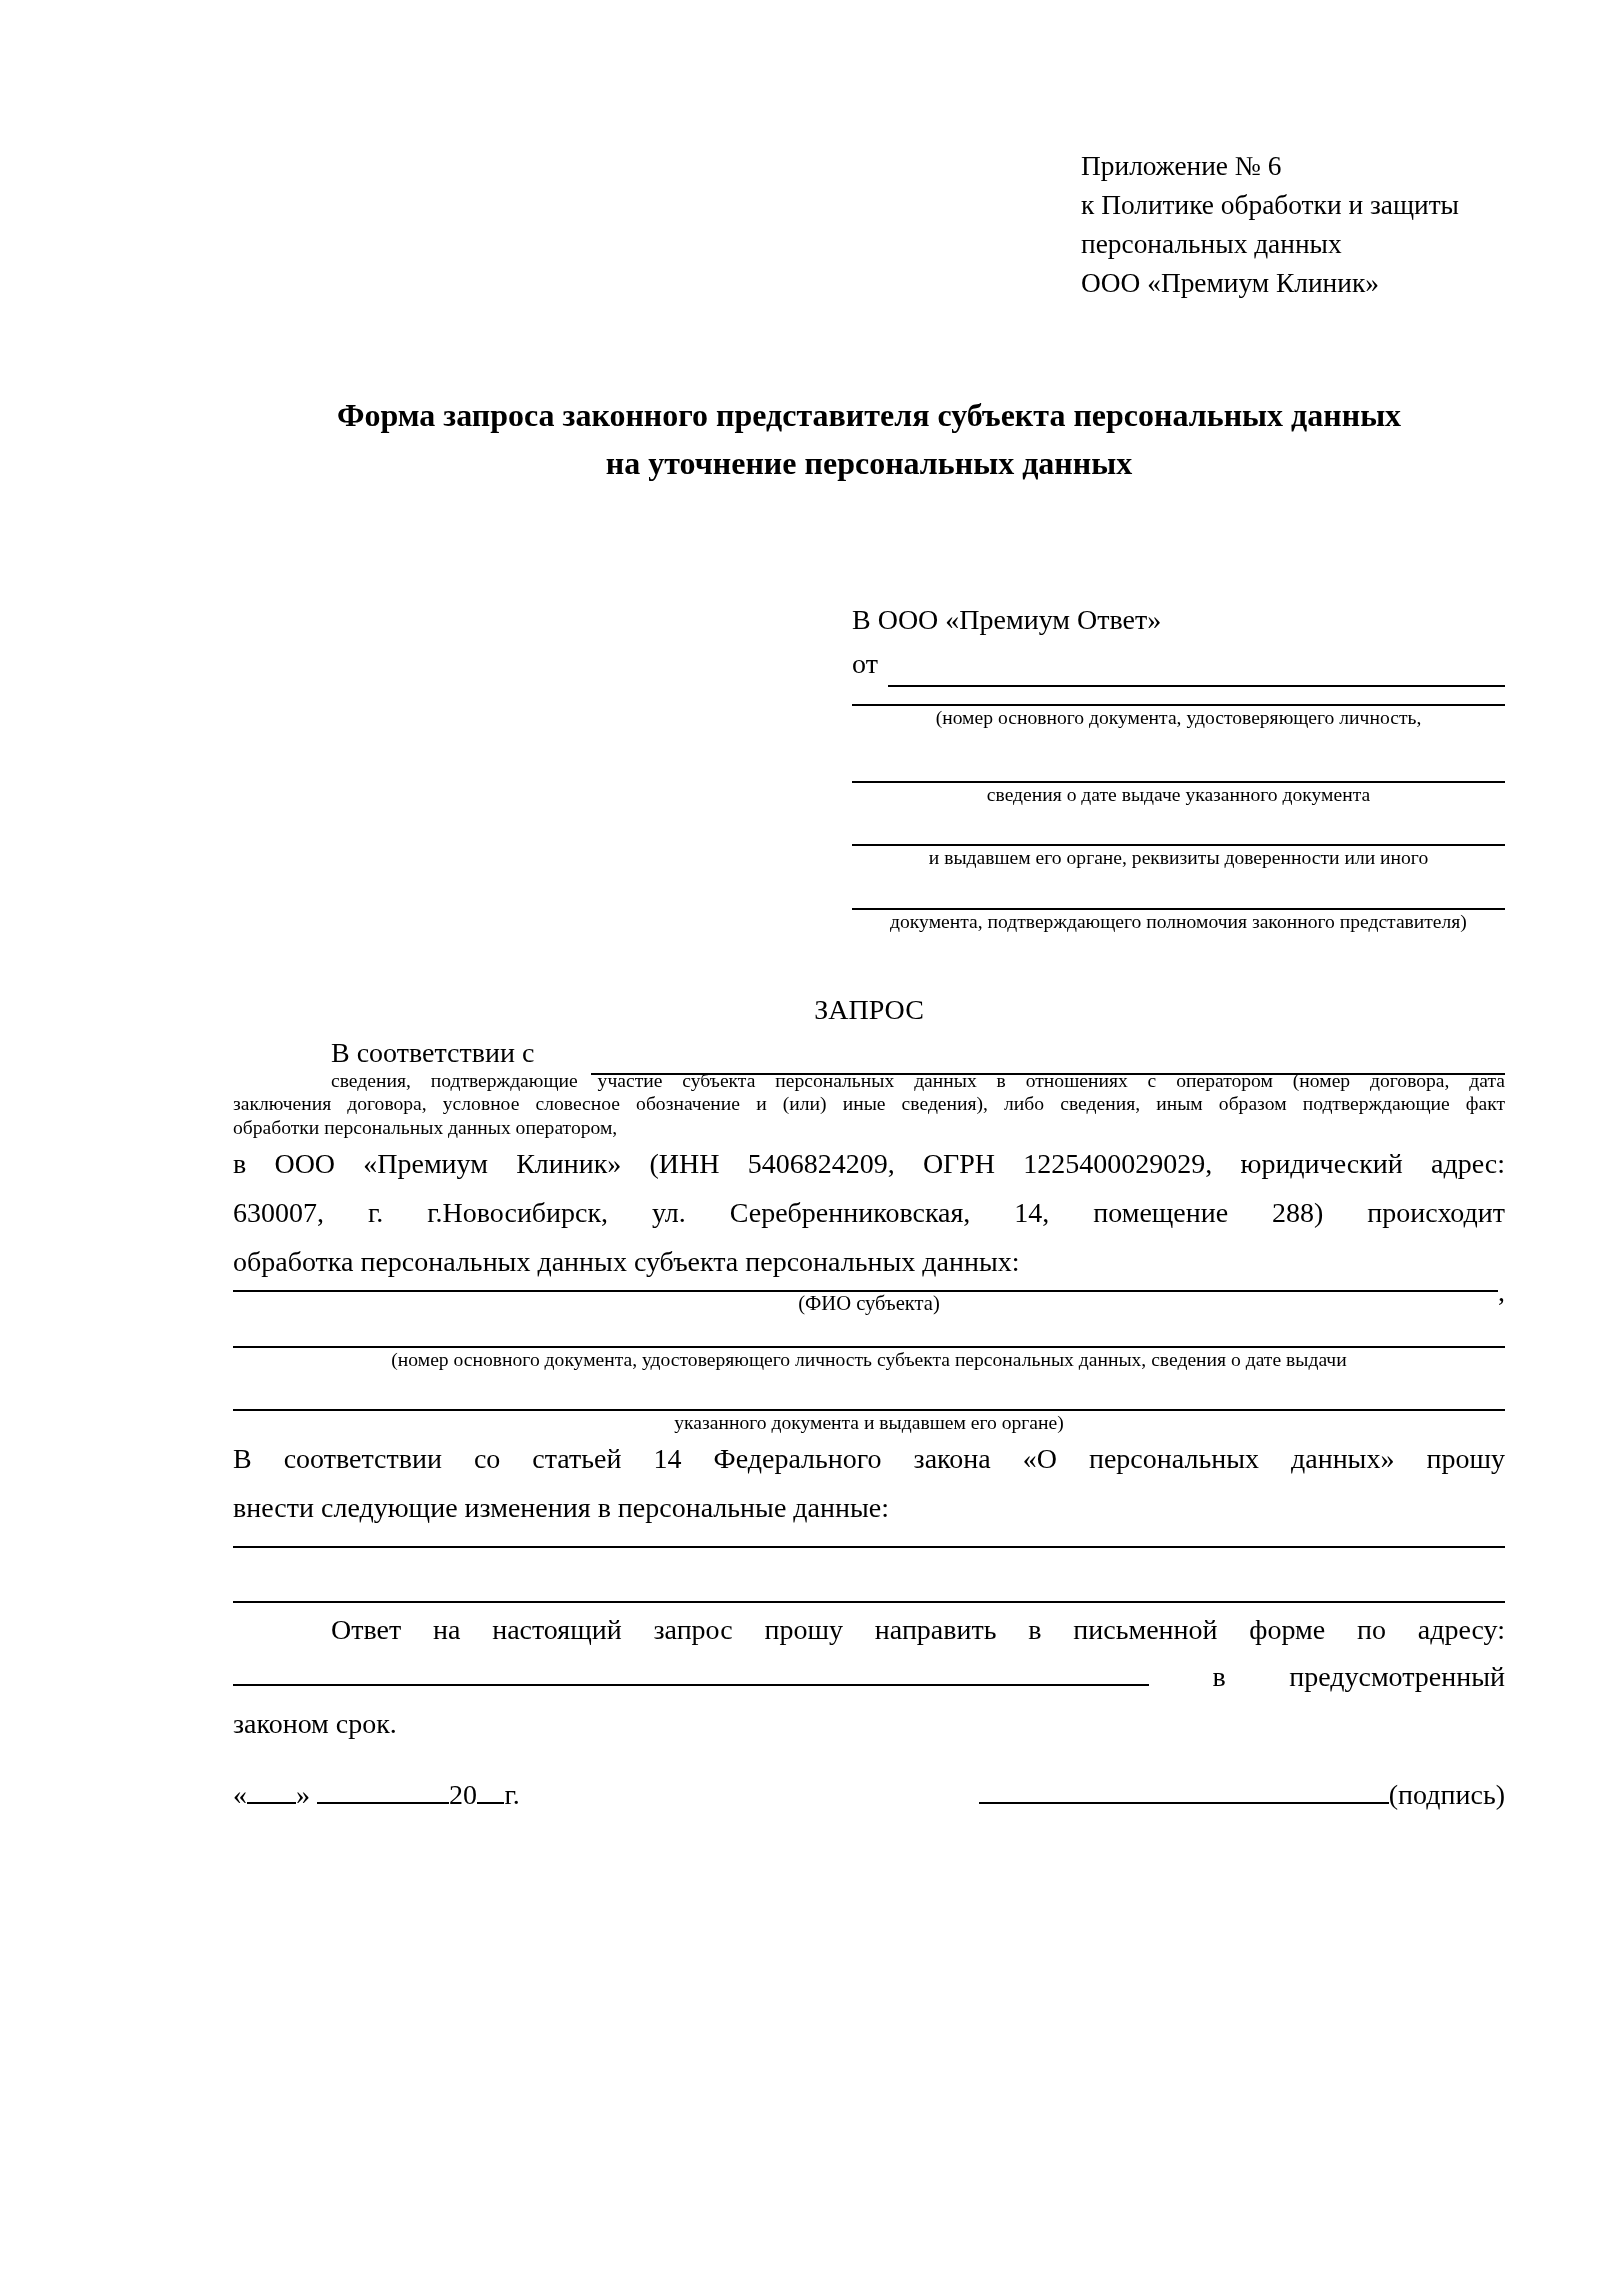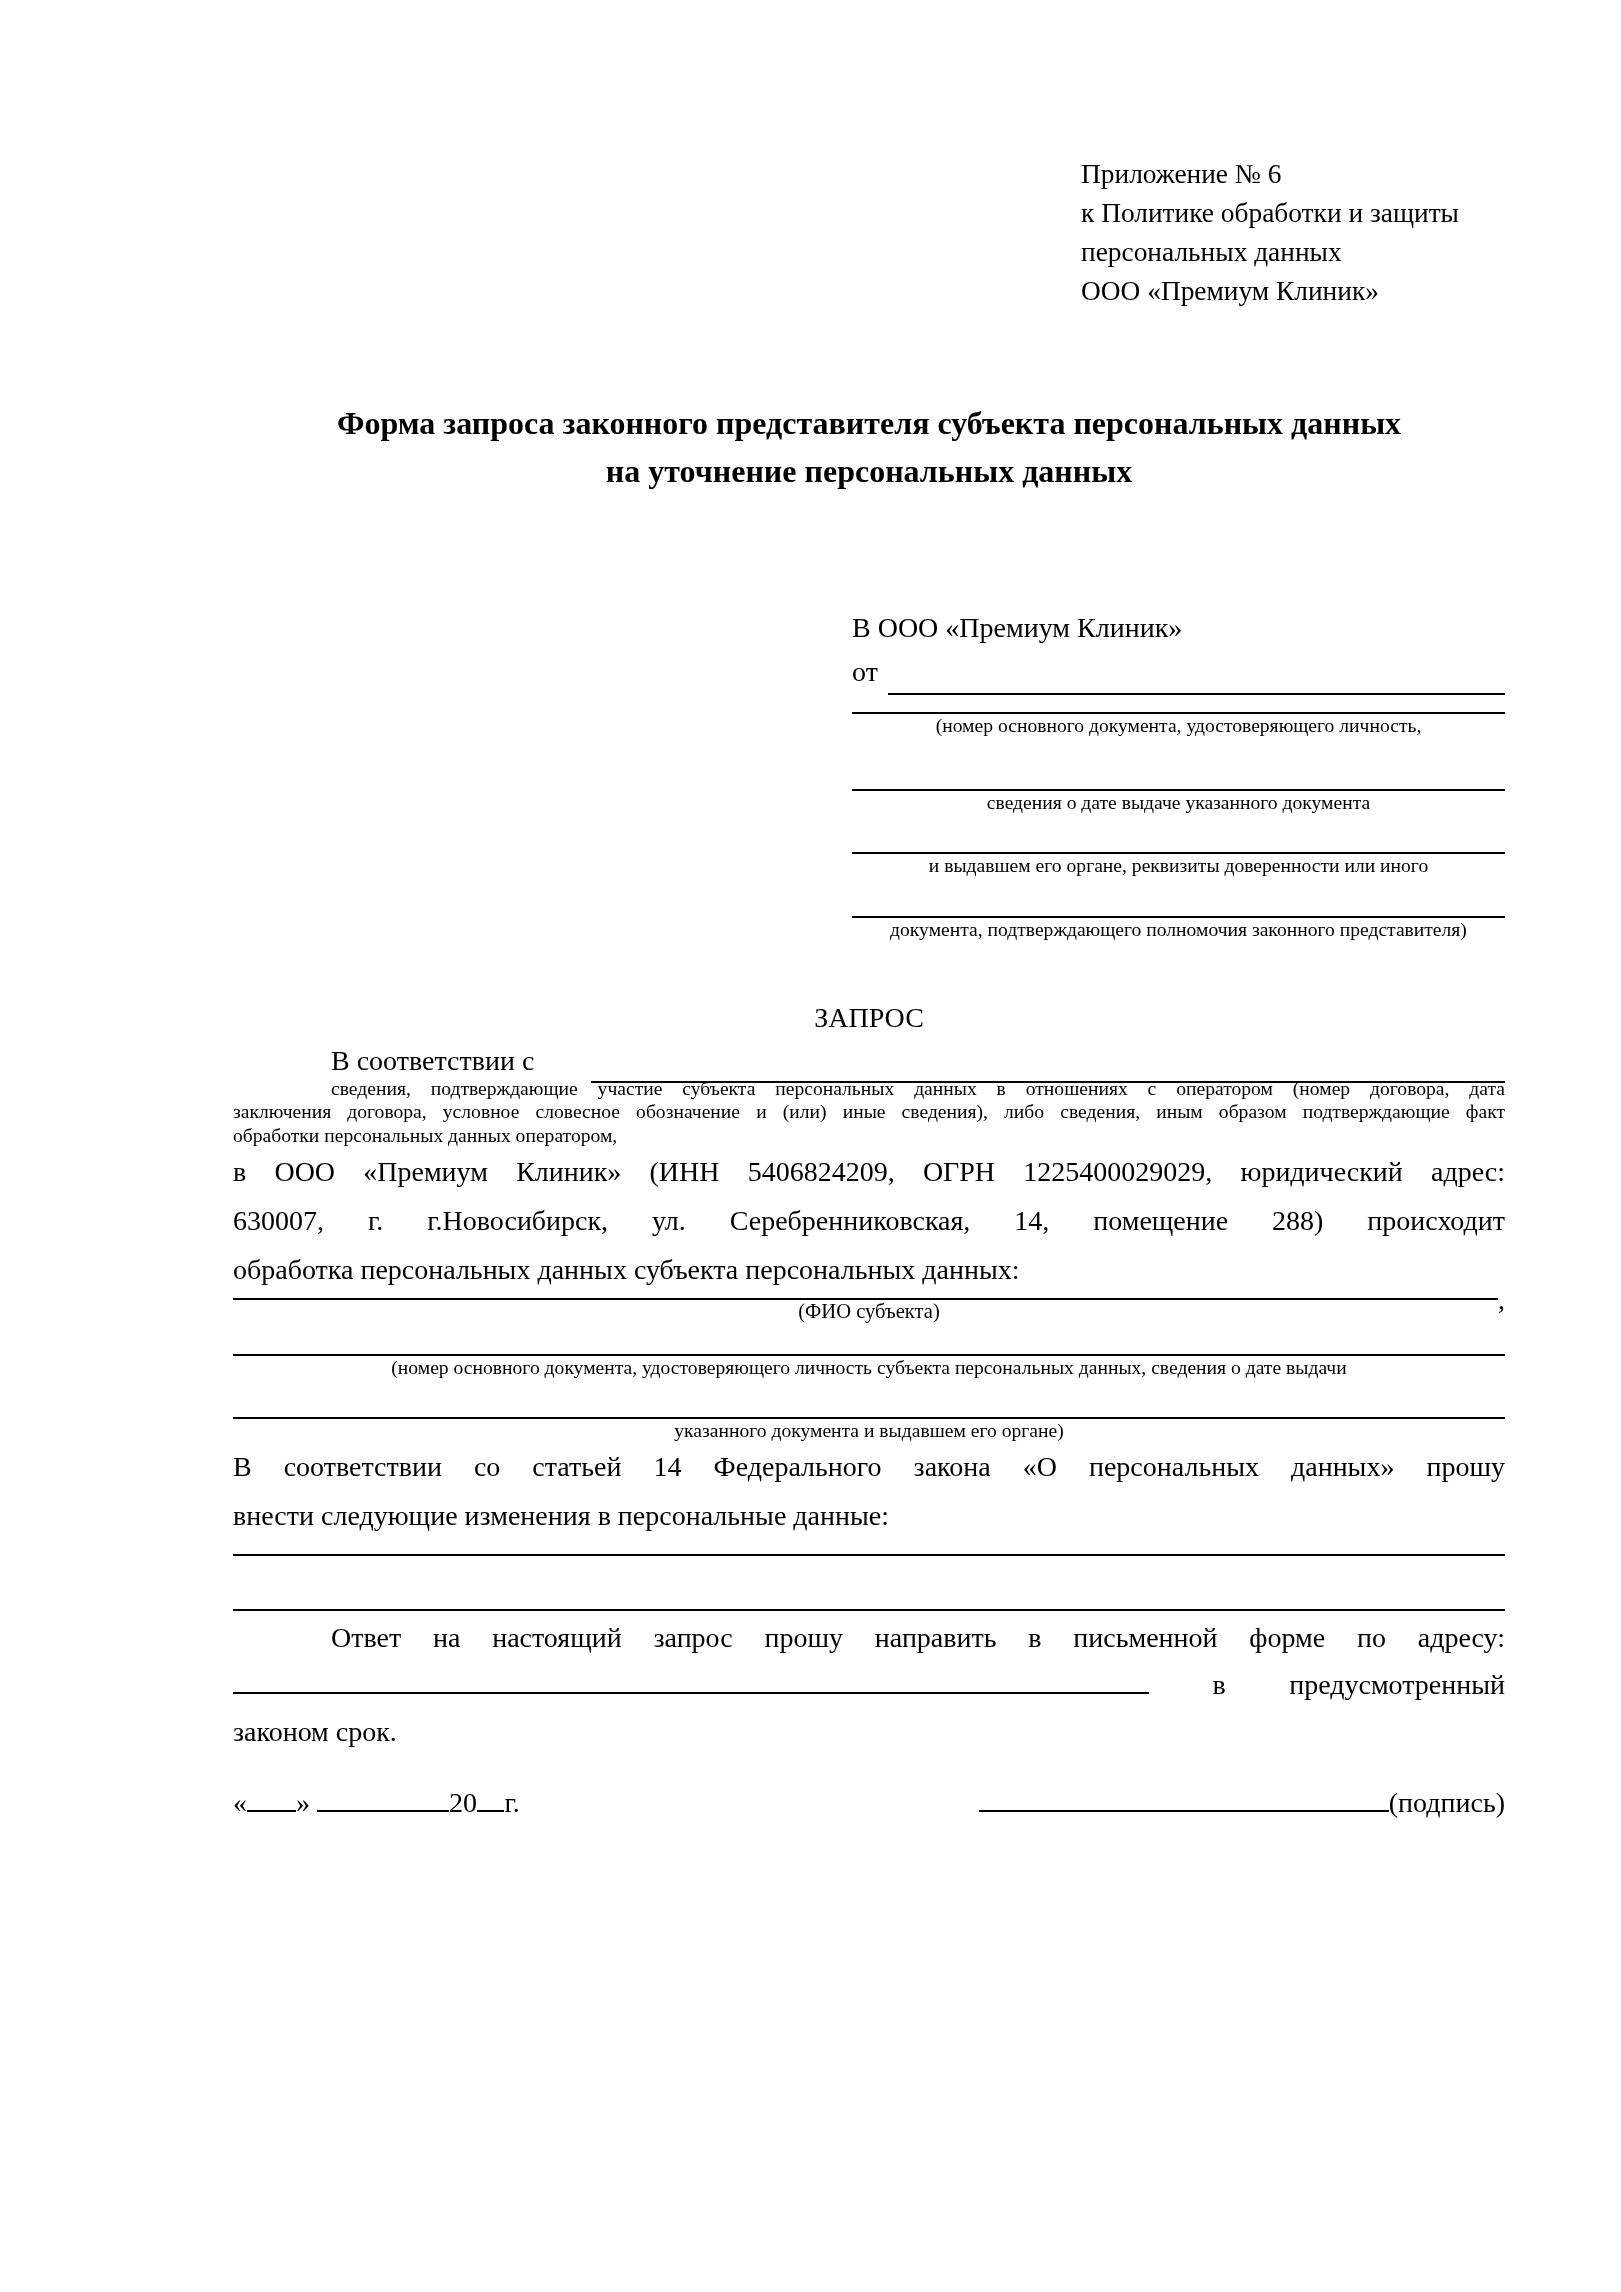--- a/index.html
+++ b/index.html
@@ -5,21 +5,21 @@
   html,body { margin:0; padding:0; background:#ffffff; }
   .page {
     position:relative;
     width:1621px; height:2293px;
     background:#ffffff;
     color:#000;
     font-family:"Liberation Serif", serif;
     overflow:hidden;
   }
   .content {
-    position:absolute; left:233px; top:8px; width:1272px;
+    position:absolute; left:233px; top:0; width:1272px;
     font-size:28px; line-height:49px;
   }
   
   .annex { margin-top:147px; margin-left:848px; font-size:27.4px; line-height:39px; }
   
   .title { margin-top:88px; font-size:32px; font-weight:bold; line-height:48px; text-align:center; }
   
   .addressee { margin-top:110px; margin-left:619px; width:653px; }
   .addr-org { line-height:45px; }
   .flex-row { display:flex; align-items:baseline; }
@@ -68,21 +68,21 @@
       <div>персональных данных</div>
       <div>ООО «Премиум Клиник»</div>
     </div>
 
     <div class="title">
       <div>Форма запроса законного представителя субъекта персональных данных</div>
       <div>на уточнение персональных данных</div>
     </div>
 
     <div class="addressee">
-      <div class="addr-org">В ООО «Премиум Клиник»</div>
+      <div class="addr-org">В ООО «Премиум Ответ»</div>
       <div class="flex-row from-row">
         <span>от</span>
         <span class="blank">&nbsp;</span>
       </div>
 
       <div class="fill-line fl-a1"></div>
       <div class="caption">(номер основного документа, удостоверяющего личность,</div>
 
       <div class="fill-line fl-a2"></div>
       <div class="caption">сведения о дате выдаче указанного документа</div>

